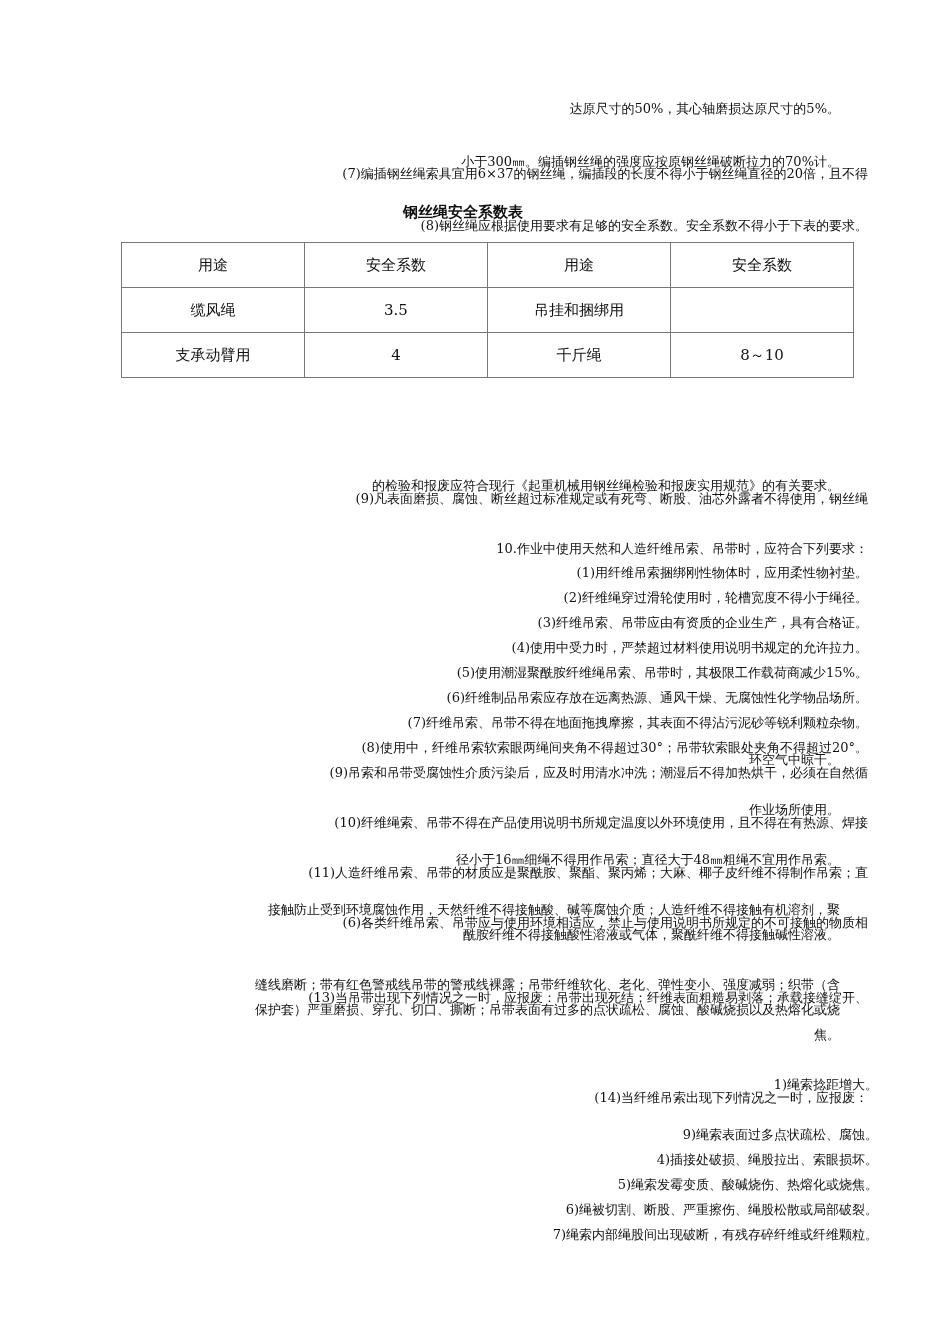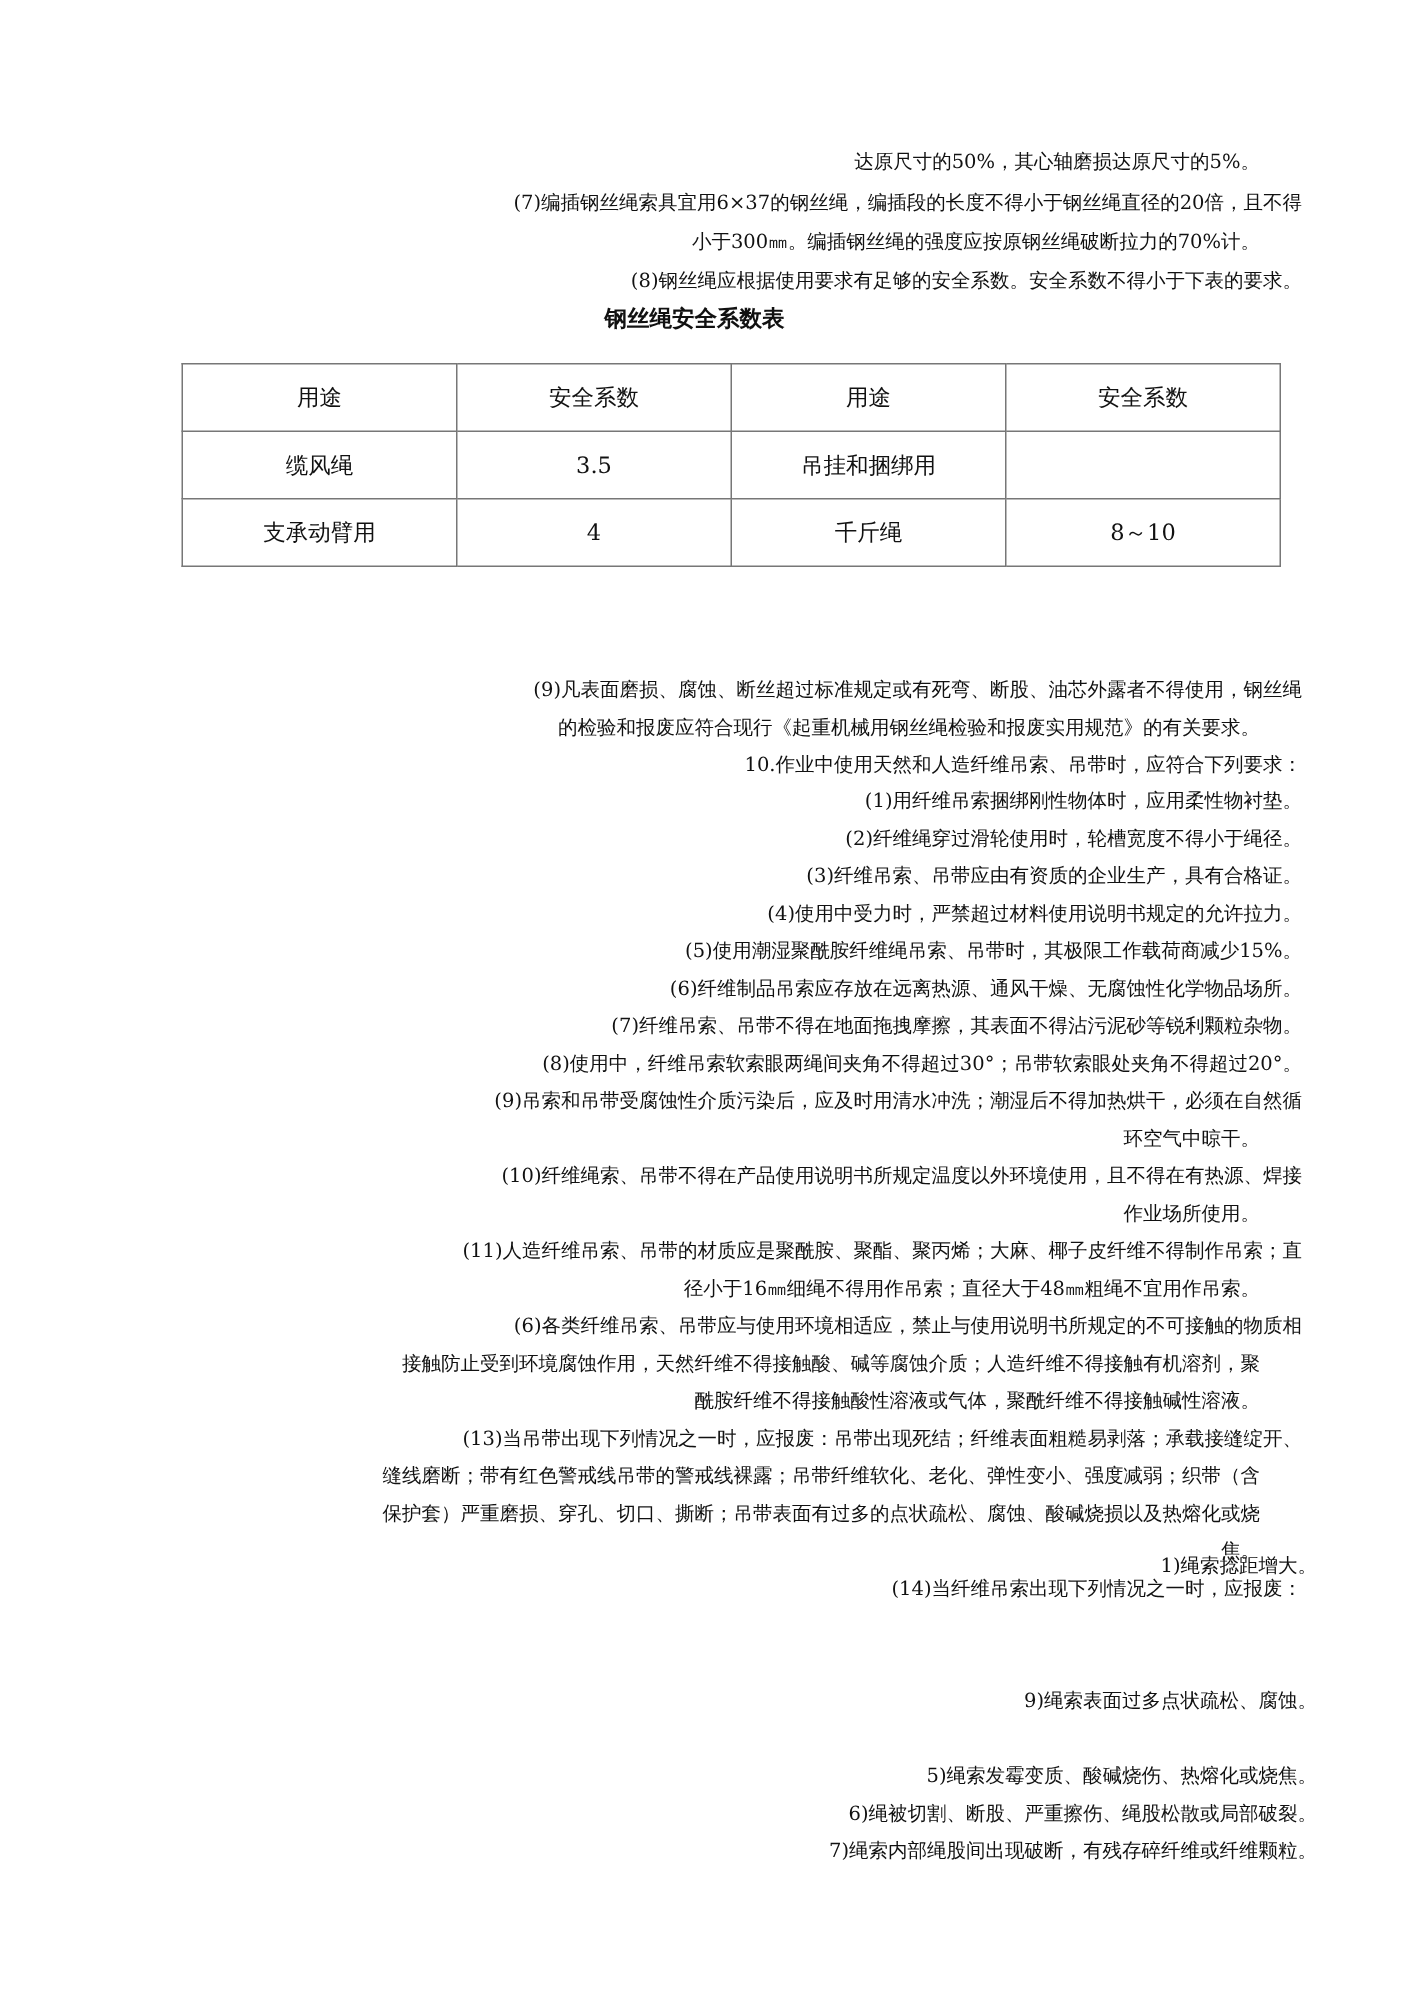--- a/index.html
+++ b/index.html
@@ -1,21 +1,21 @@
 <!DOCTYPE html>
 <html><head>
 <meta charset="utf-8">
 <style>
   html, body { margin: 0; padding: 0; background: #ffffff; }
   body { width: 950px; height: 1344px; position: relative; overflow: hidden;
          font-family: "DejaVu Serif", "Liberation Serif", serif; color: #111; }
   .page { position: absolute; left: 0; top: 0; width: 950px; height: 1344px; }
   .line { position: absolute; left: 120px; width: 720px; font-size: 13px; line-height: 24px;
           white-space: nowrap; letter-spacing: 0px; text-align: right; }
-  .ind { left: 148px; }
+  .ind { left: 148px; margin-top: 38px; }
   .ind2 { left: 158px; }
   .title { position: absolute; left: 0; width: 926px; text-align: center; top: 203px;
            font-family: "DejaVu Sans", "Liberation Sans", sans-serif; font-weight: bold; font-size: 15px; }
   table.safety { position: absolute; left: 121px; top: 242px; width: 733px; border-collapse: collapse; }
   table.safety td { border: 1.5px solid #777; height: 44px; text-align: center; vertical-align: middle;
                     font-size: 15px; padding: 0; width: 25%; }
 </style>
 </head>
 <body>
 
@@ -68,18 +68,19 @@
   <div class="line ind" style="top:823px">(11)人造纤维吊索、吊带的材质应是聚酰胺、聚酯、聚丙烯；大麻、椰子皮纤维不得制作吊索；直</div>
   <div class="line" style="top:848px">径小于16㎜细绳不得用作吊索；直径大于48㎜粗绳不宜用作吊索。</div>
   <div class="line ind" style="top:873px">(6)各类纤维吊索、吊带应与使用环境相适应，禁止与使用说明书所规定的不可接触的物质相</div>
   <div class="line" style="top:898px">接触防止受到环境腐蚀作用，天然纤维不得接触酸、碱等腐蚀介质；人造纤维不得接触有机溶剂，聚</div>
   <div class="line" style="top:923px">酰胺纤维不得接触酸性溶液或气体，聚酰纤维不得接触碱性溶液。</div>
   <div class="line ind" style="top:948px">(13)当吊带出现下列情况之一时，应报废：吊带出现死结；纤维表面粗糙易剥落；承载接缝绽开、</div>
   <div class="line" style="top:973px">缝线磨断；带有红色警戒线吊带的警戒线裸露；吊带纤维软化、老化、弹性变小、强度减弱；织带（含</div>
   <div class="line" style="top:998px">保护套）严重磨损、穿孔、切口、撕断；吊带表面有过多的点状疏松、腐蚀、酸碱烧损以及热熔化或烧</div>
   <div class="line" style="top:1023px">焦。</div>
   <div class="line ind" style="top:1048px">(14)当纤维吊索出现下列情况之一时，应报废：</div>
-  <div class="line ind2" style="top:1033px">1)绳索捻距增大。</div>
+  <div class="line ind2" style="top:1073px">1)绳索捻距增大。</div>
   <div class="line ind2" style="top:1123px">9)绳索表面过多点状疏松、腐蚀。</div>
+  <div class="line ind2" style="top:1148px">4)插接处破损、绳股拉出、索眼损坏。</div>
   <div class="line ind2" style="top:1173px">5)绳索发霉变质、酸碱烧伤、热熔化或烧焦。</div>
   <div class="line ind2" style="top:1198px">6)绳被切割、断股、严重擦伤、绳股松散或局部破裂。</div>
   <div class="line ind2" style="top:1223px">7)绳索内部绳股间出现破断，有残存碎纤维或纤维颗粒。</div>
 </div>
 
 </body></html>

